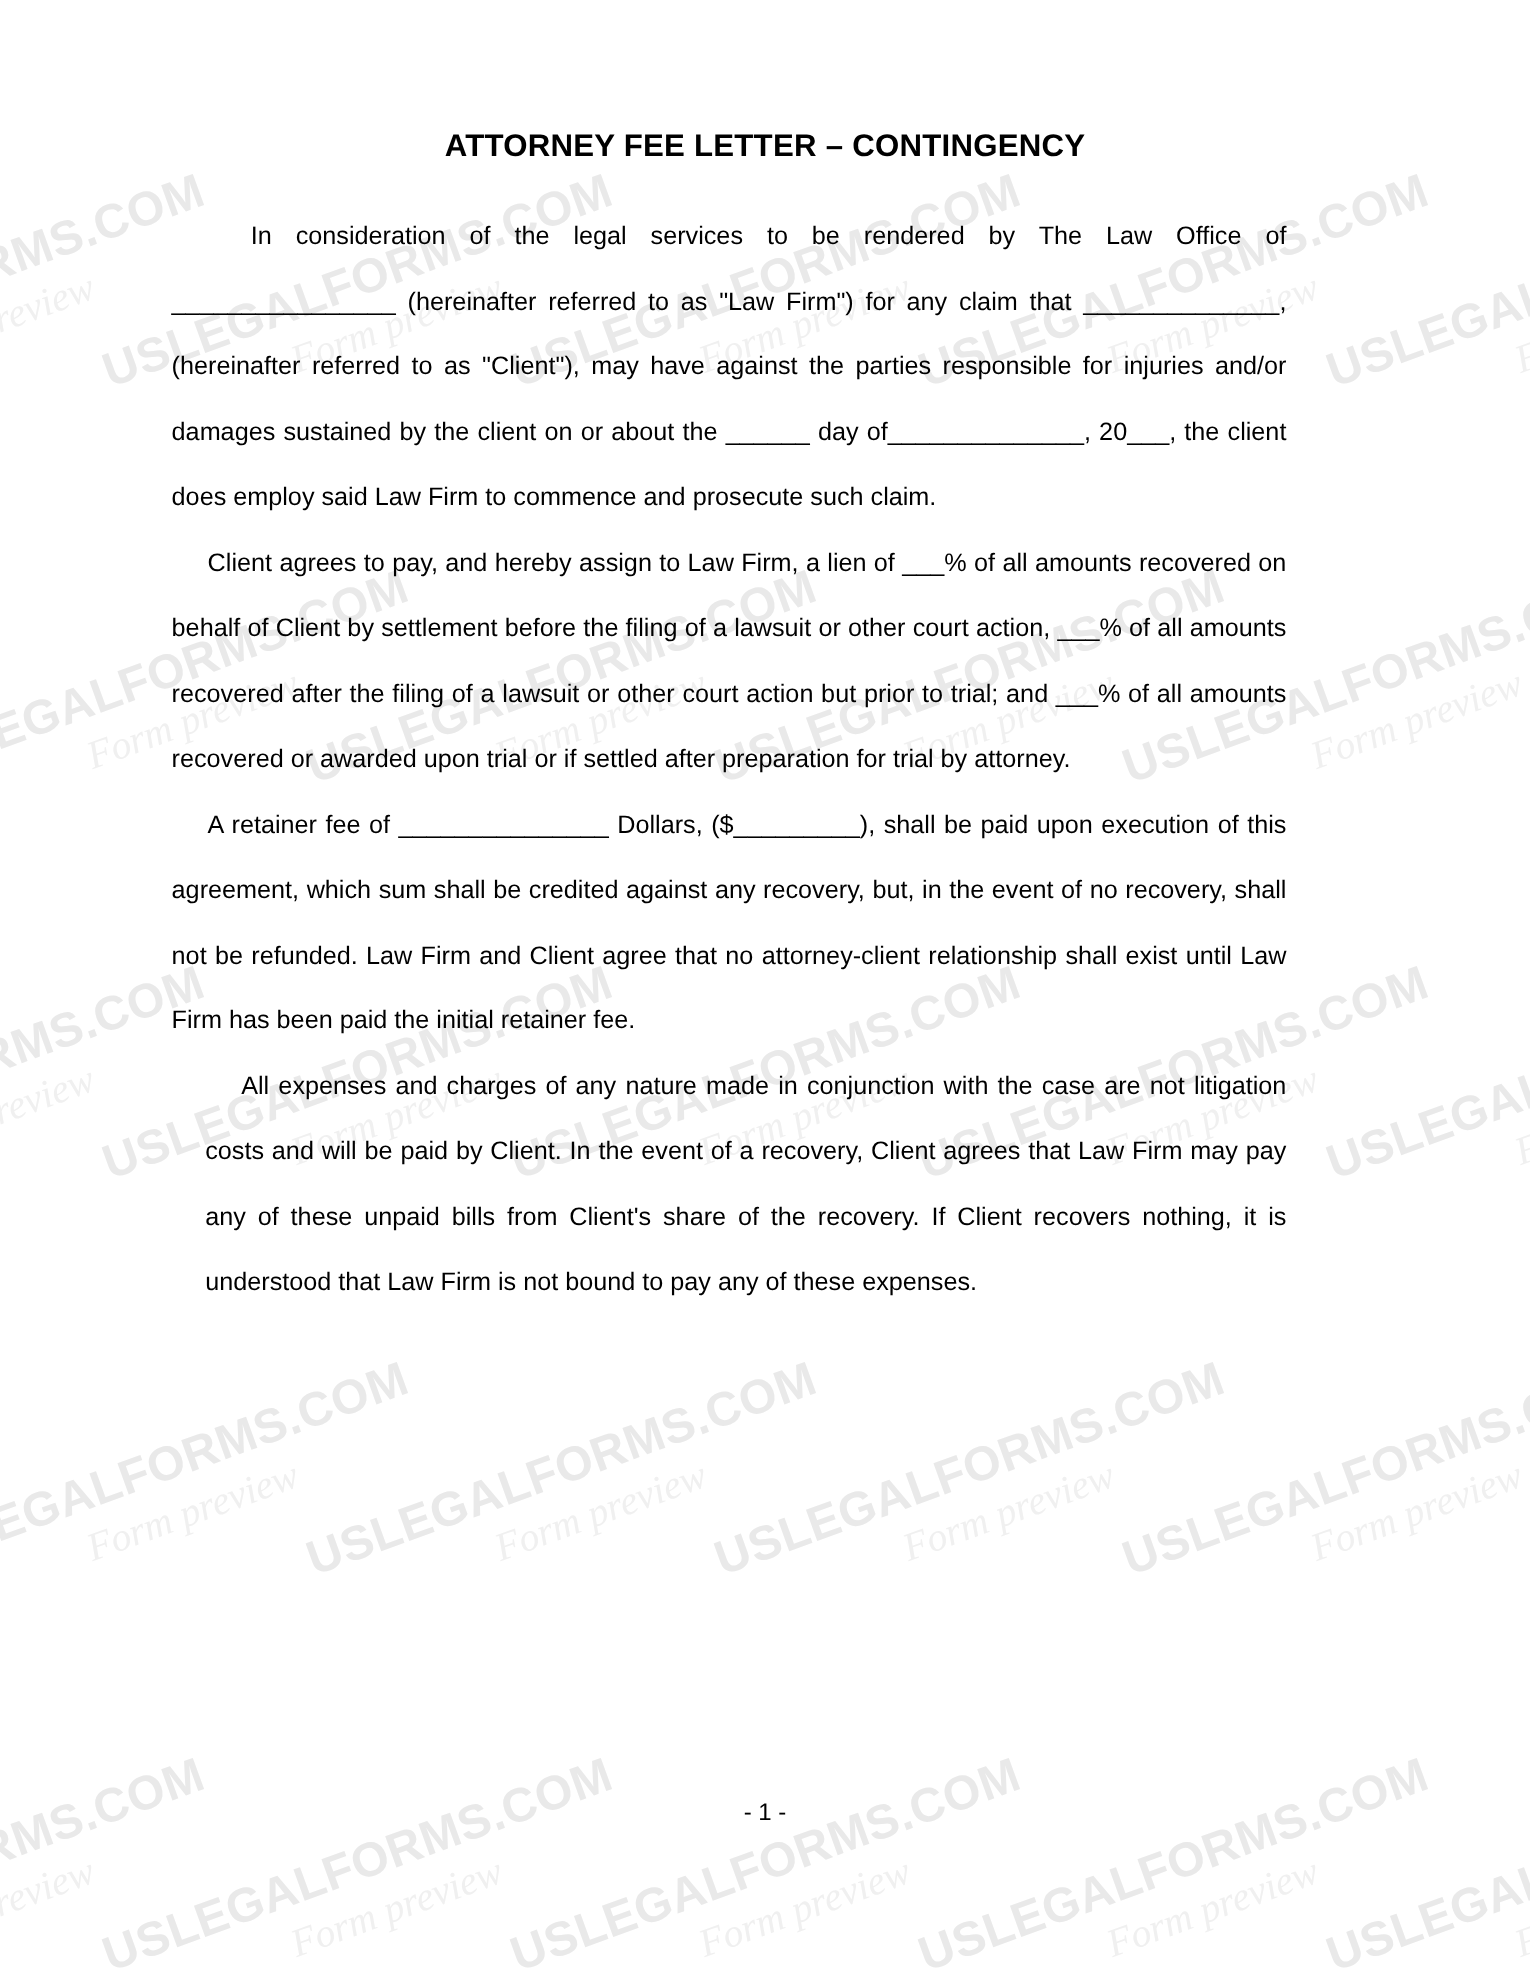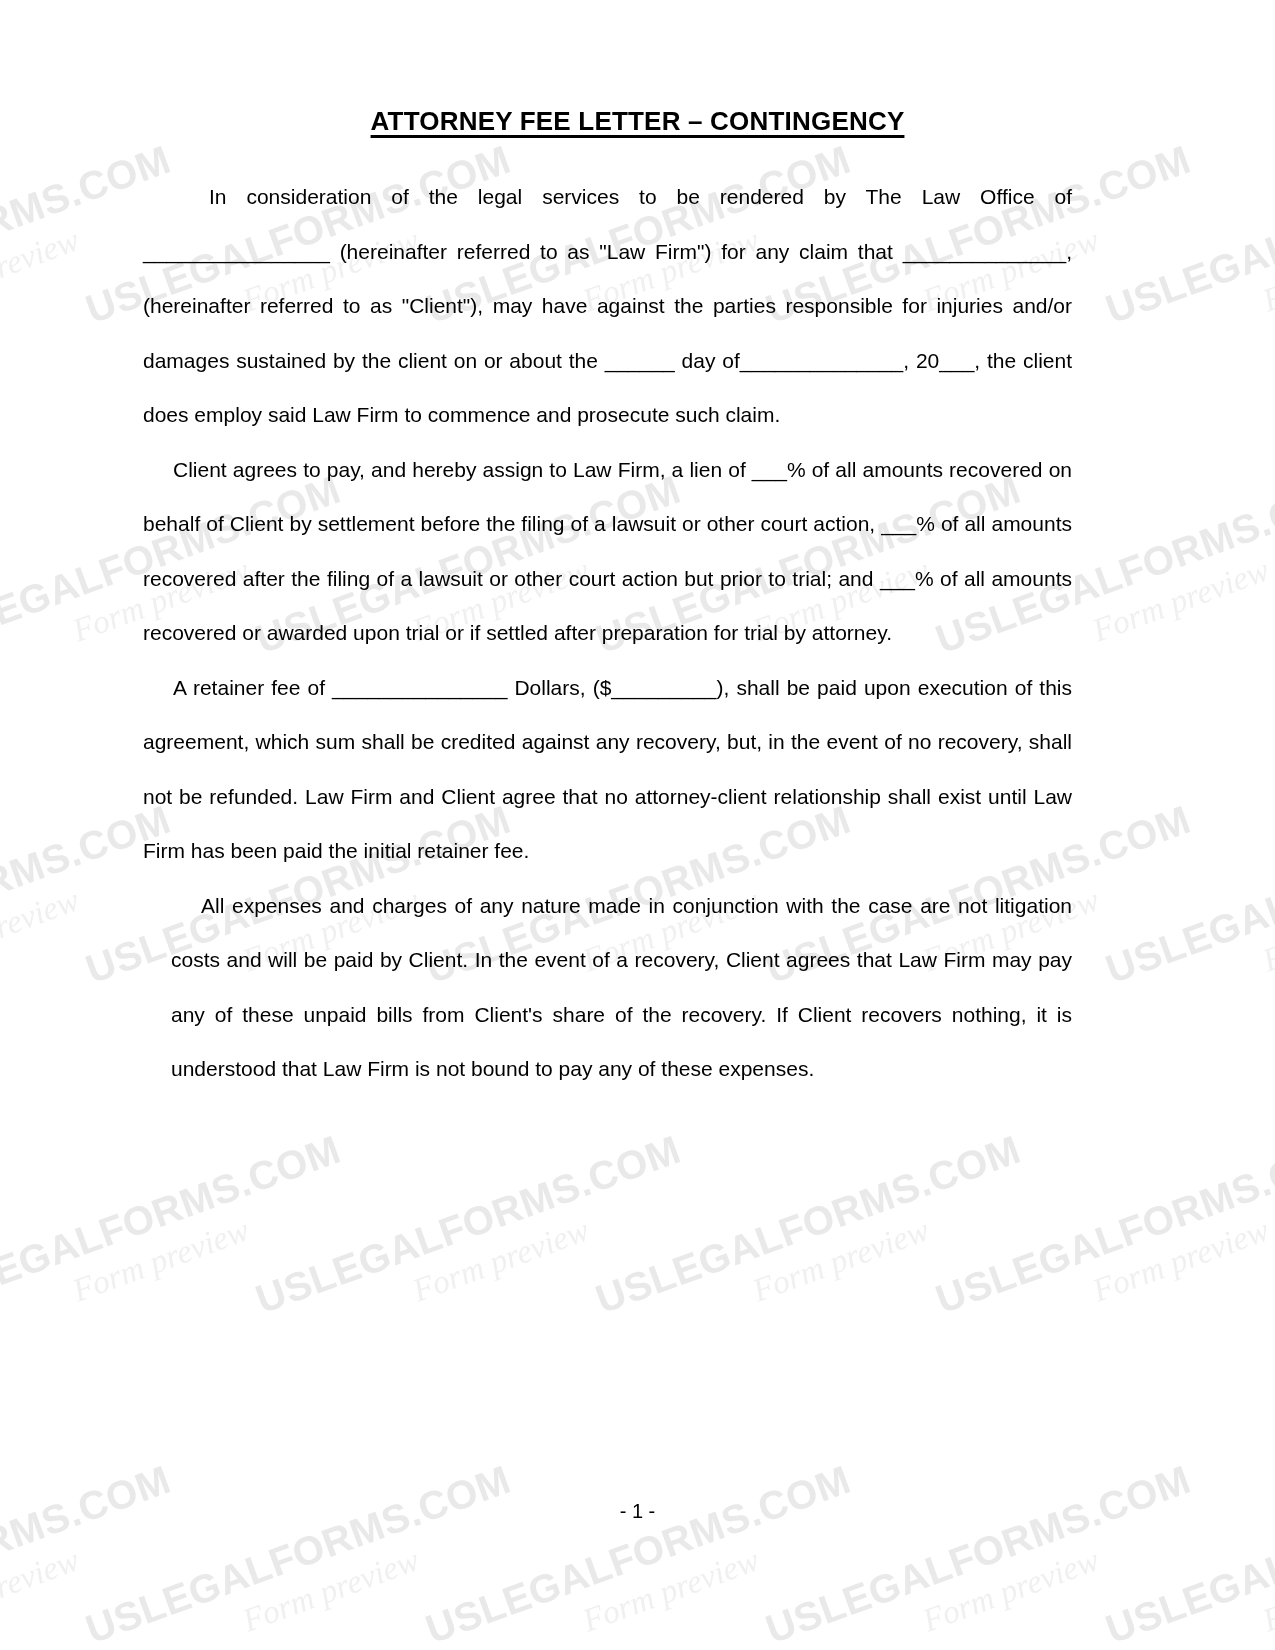--- a/index.html
+++ b/index.html
@@ -64,21 +64,20 @@
     position: absolute;
     left: 0;
     top: 106px;
     width: 1275px;
     text-align: center;
     font-size: 26px;
     font-weight: bold;
     letter-spacing: 0.2px;
   }
   #doc-title .ttl {
-    text-decoration: underline;
     text-underline-offset: 5px;
     text-decoration-thickness: 2.5px;
   }
 
   #body-block {
     position: absolute;
     left: 143px;
     top: 170px;
     width: 929px;
   }

